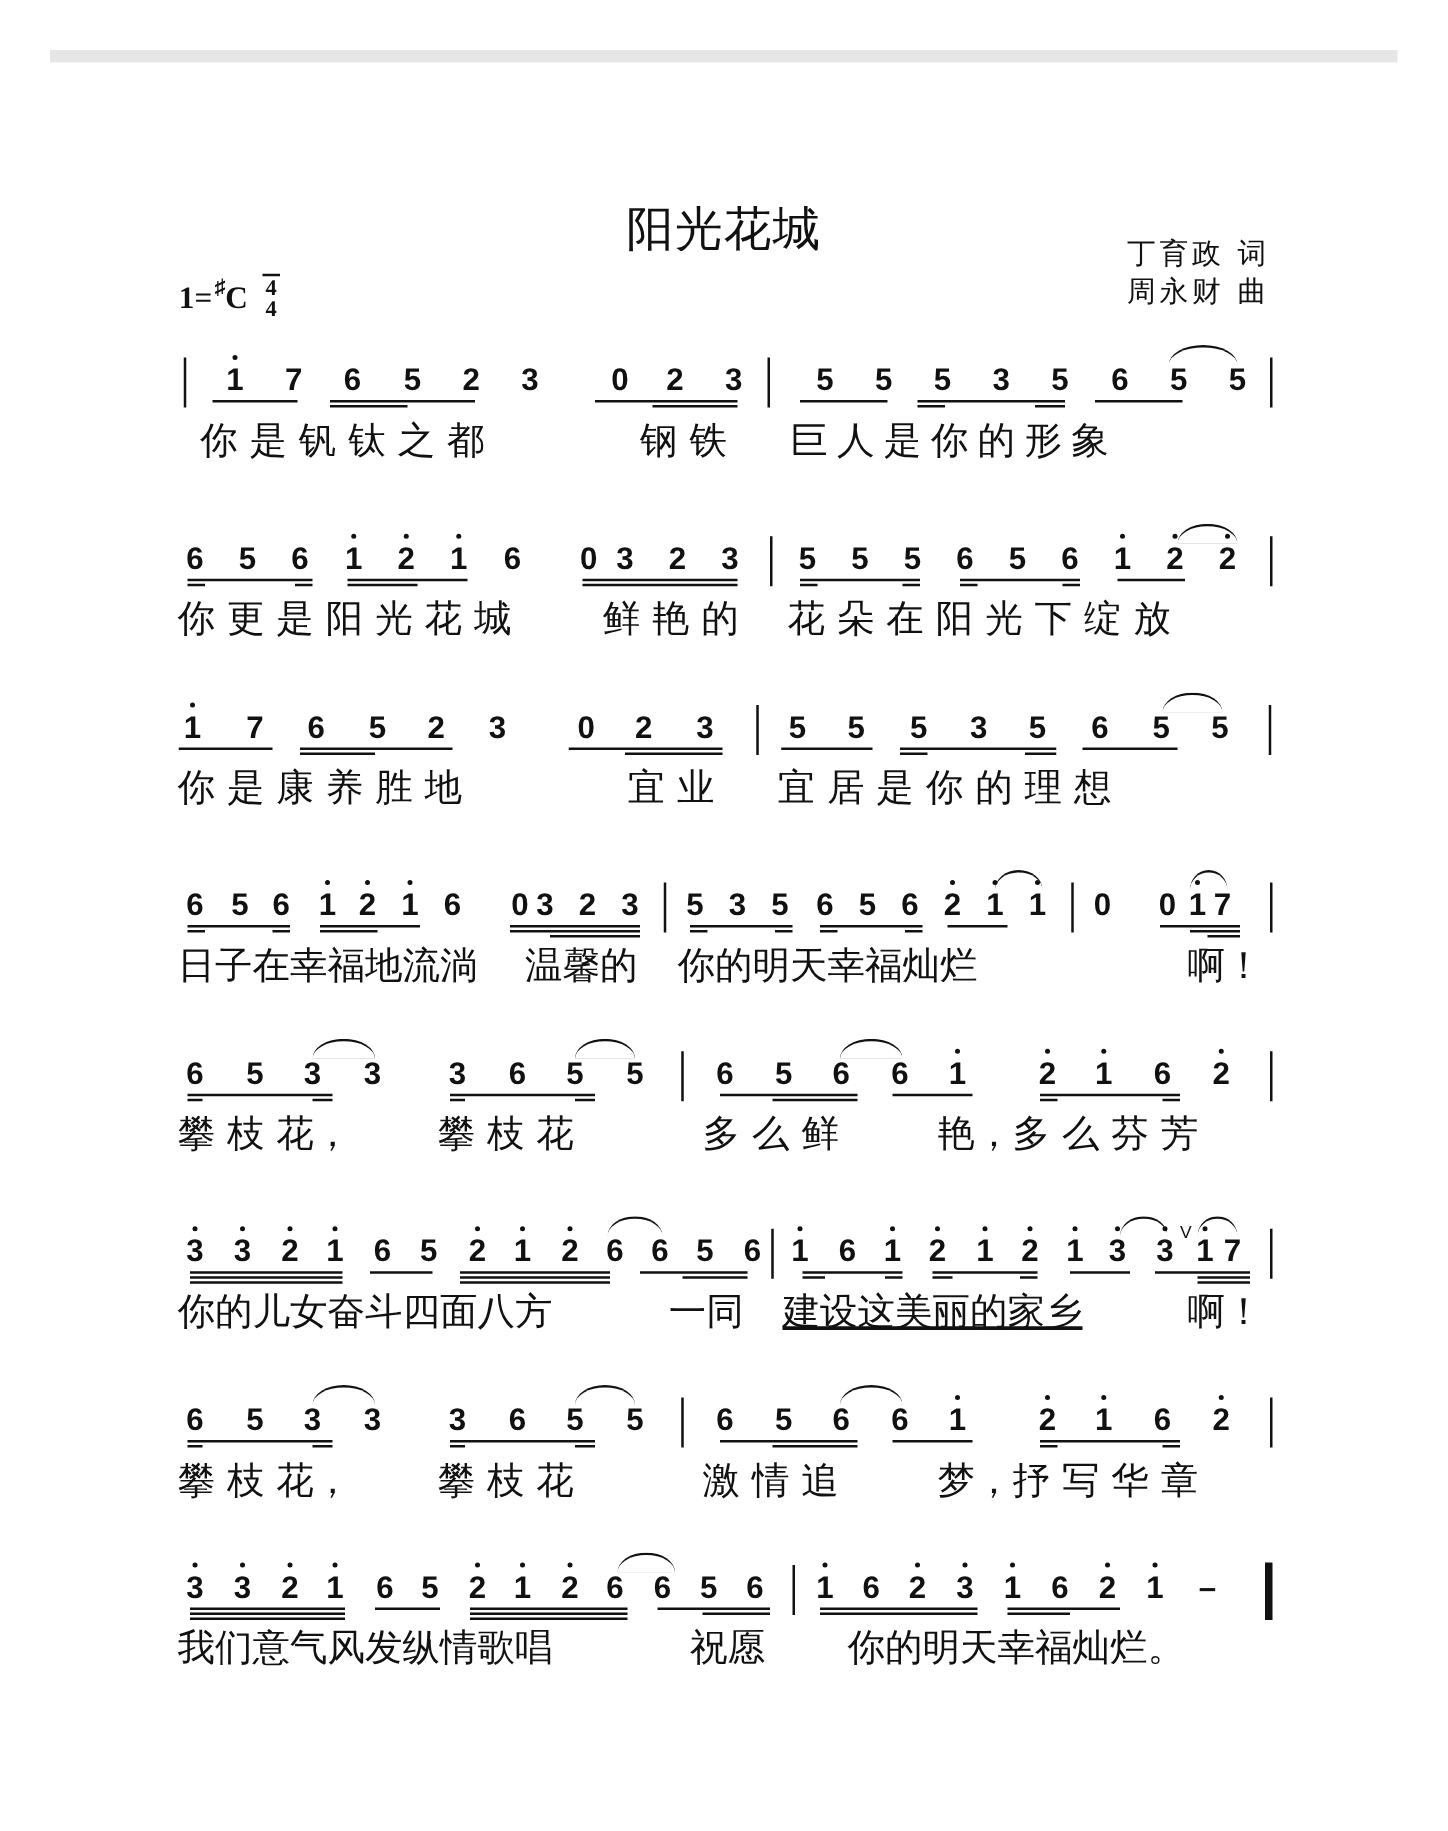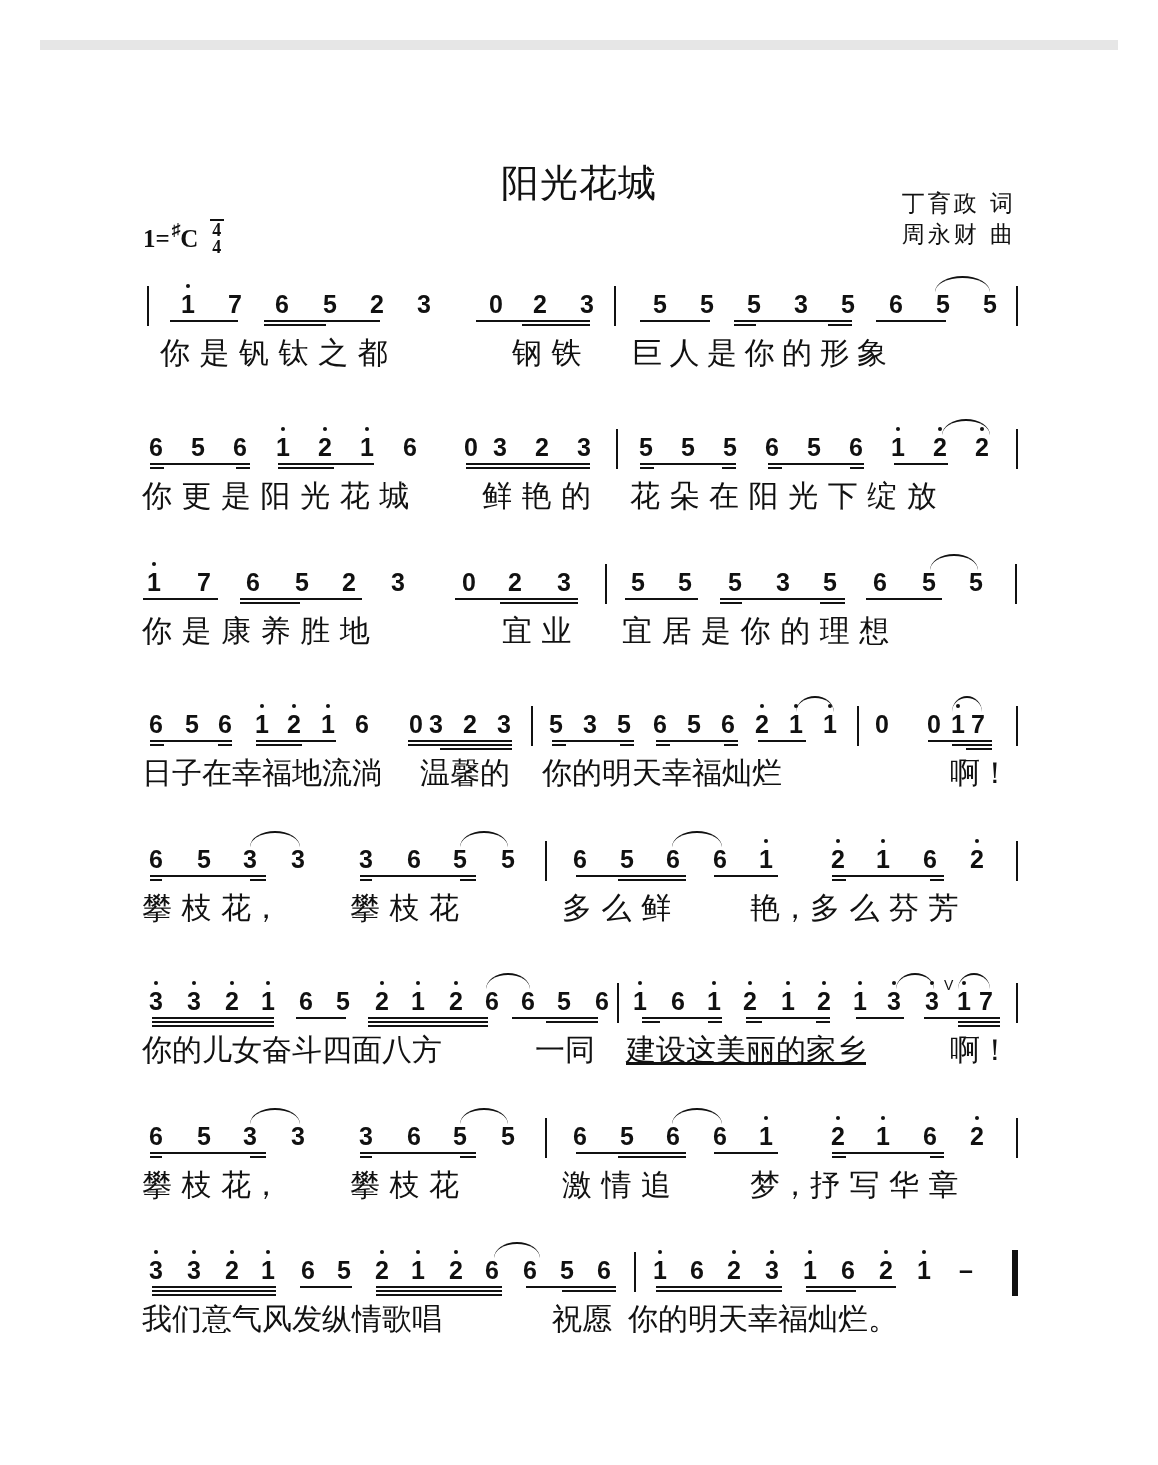--- a/index.html
+++ b/index.html
@@ -387,15 +387,15 @@
       <div class="uline" style="left: 376px; width: 126px; top: 38px;"></div>
       <div class="uline" style="left: 526px; width: 90px; top: 30px;"></div>
       <div class="uline" style="left: 562px; width: 54px; top: 34px;"></div>
       <div class="uline" style="left: 656px; width: 126px; top: 30px;"></div>
       <div class="uline" style="left: 656px; width: 126px; top: 34px;"></div>
       <div class="uline" style="left: 806px; width: 90px; top: 30px;"></div>
       <div class="uline" style="left: 806px; width: 50px; top: 34px;"></div>
       <div class="slur" style="left: 494px; width: 46px; top: -14px;"></div>
       <div class="lyric" style="left: 142px; top: 46px;">我们意气风发纵情歌唱</div>
       <div class="lyric" style="left: 552px; top: 46px;">祝愿</div>
-      <div class="lyric" style="left: 628px; top: 46px;">你的明天幸福灿烂。</div>
+      <div class="lyric" style="left: 678px; top: 46px;">你的明天幸福灿烂。</div>
     </div>
   </div>
 
 </body></html>

